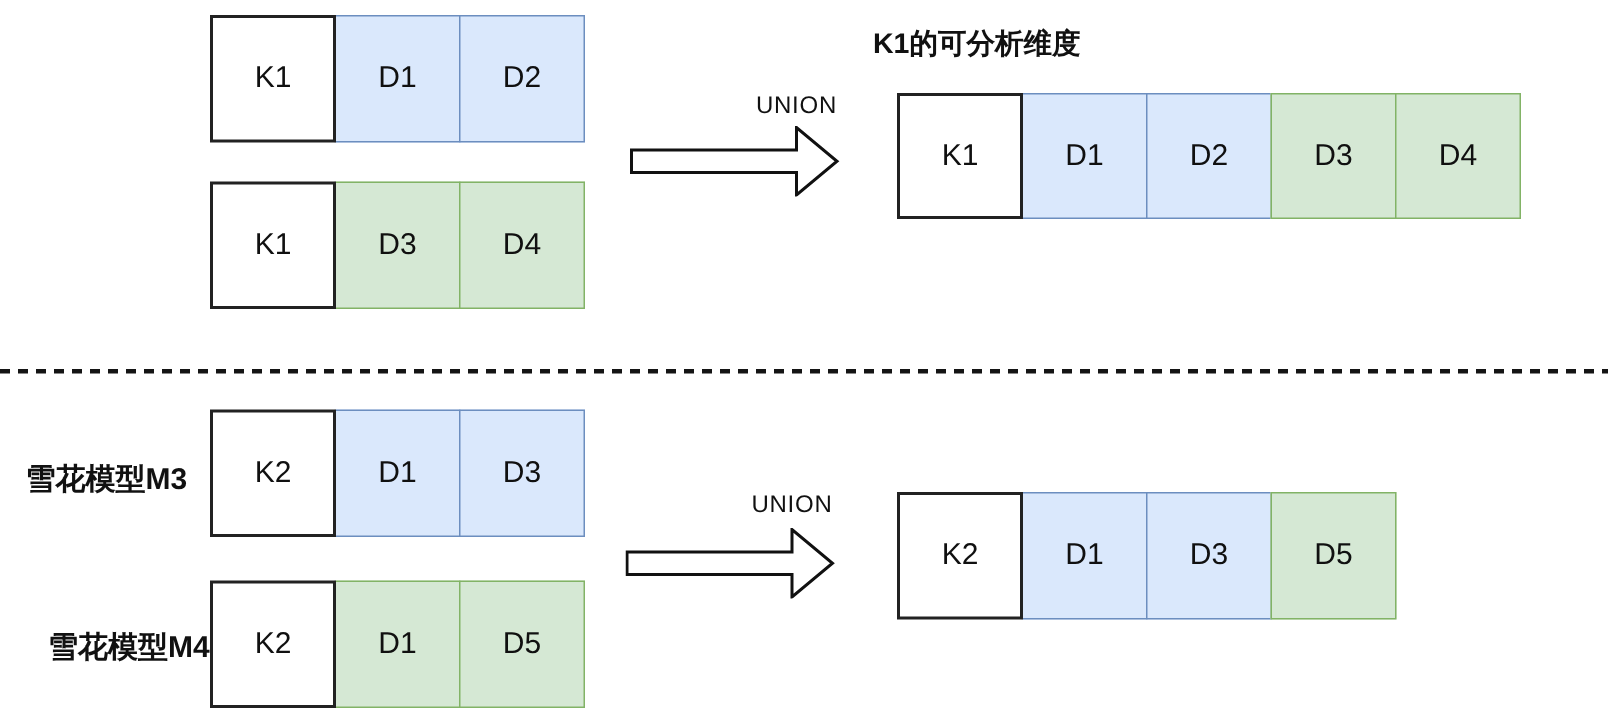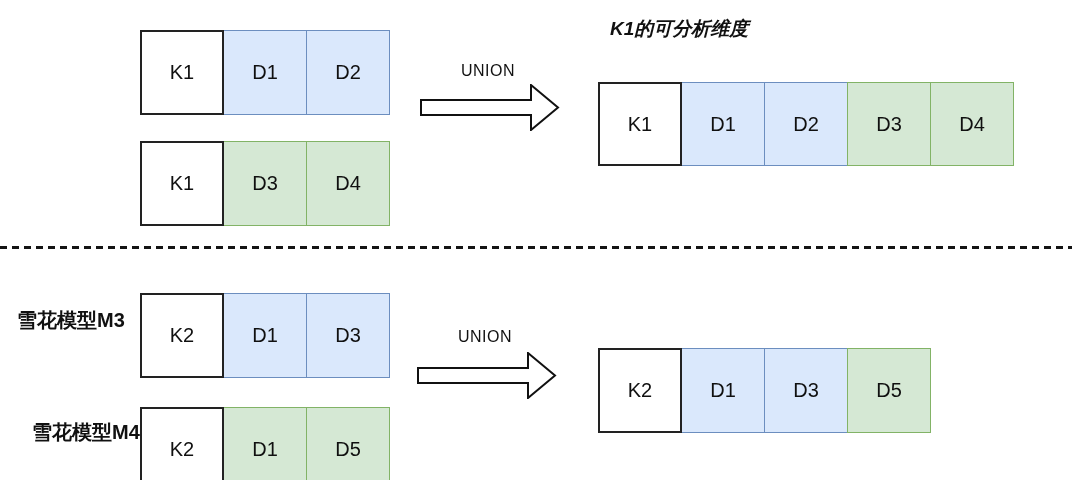--- a/index.html
+++ b/index.html
@@ -24,26 +24,26 @@
   .result-title {
     font-size: 19px;
     font-weight: 600;
     color: #111;
     white-space: nowrap;
   }
   .union-label {
     font-size: 16px;
     font-weight: 500;
     color: #111;
-    text-align: center;
+    text-align: right;
     width: 140px;
     letter-spacing: 0.5px;
   }
 
-  .row { display: flex; align-items: stretch; margin-top: 20px; }
+  .row { display: flex; align-items: stretch; }
   .cell {
     box-sizing: border-box;
     width: 84px;
     display: flex;
     align-items: center;
     justify-content: center;
     font-size: 20px;
     color: #101010;
   }
   .cell + .cell { margin-left: -1px; }
@@ -88,21 +88,21 @@
     <div class="cell green">D3</div>
     <div class="cell green">D4</div>
   </div>
 
   <div class="abs union-label" style="left:418px; top:62px;">UNION</div>
 
   <svg class="abs arrow-svg" style="left:420px; top:84px;" width="140" height="47" viewBox="0 0 140 47">
     <polygon points="1,16 111,16 111,1 138,23.5 111,46 111,31 1,31" fill="#ffffff" stroke="#111111" stroke-width="2" stroke-linejoin="miter"></polygon>
   </svg>
 
-  <div class="abs result-title" style="left:610px; top:16px;font-style:italic;">K1的可分析维度</div>
+  <div class="abs result-title" style="left:582px; top:16px;">K1的可分析维度</div>
 
   <div class="abs row" style="left:598px; top:62px; height:84px;">
     <div class="cell key">K1</div>
     <div class="cell blue">D1</div>
     <div class="cell blue">D2</div>
     <div class="cell green">D3</div>
     <div class="cell green">D4</div>
   </div>
 
   <div class="abs divider" style="left:0px; top:246px; width:1072px;"></div>

